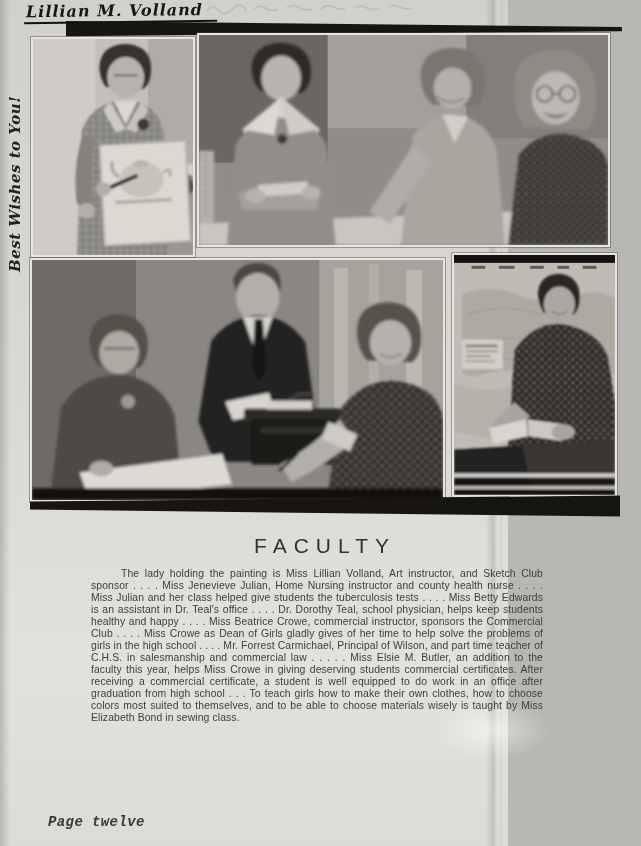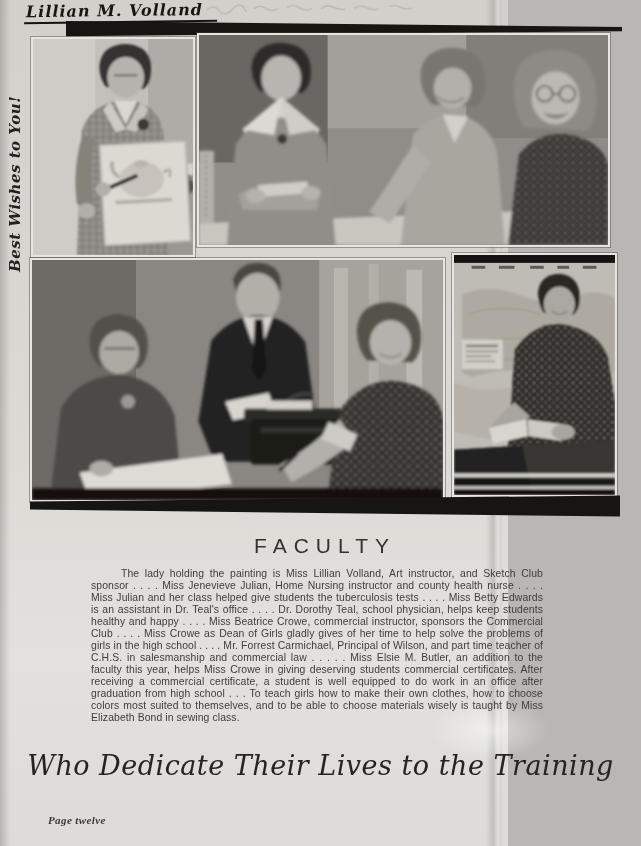--- a/index.html
+++ b/index.html
@@ -40,22 +40,22 @@
   
   .heading{position:absolute;left:0;top:533px;width:641px;text-align:center;
     font-size:21px;font-weight:400;letter-spacing:7px;color:#34322e;text-indent:7px;}
   .body-text{position:absolute;left:91px;top:568px;width:452px;
     font-size:10.4px;line-height:12px;color:#3f3d39;text-align:justify;
     text-indent:30px;letter-spacing:.1px;}
   .script-caption{position:absolute;left:0;top:750px;width:641px;text-align:center;
     font-family:"DejaVu Serif",serif;font-style:italic;font-weight:500;
     font-size:27px;color:#26241f;letter-spacing:.5px;}
   .page-number{position:absolute;left:48px;top:814px;
-    font-family:Liberation Serif, serif;font-style:italic;font-weight:700;
-    font-size:11px;color:#3a3833;letter-spacing:.4px;}
+    font-family:Liberation Mono, monospace;font-style:italic;font-weight:700;
+    font-size:14px;color:#3a3833;letter-spacing:.4px;}
   
   .smudge{position:absolute;border-radius:50%;pointer-events:none;}
   .s1{left:430px;top:700px;width:120px;height:60px;background:radial-gradient(ellipse,rgba(255,255,255,.5),rgba(255,255,255,0) 70%);}
   .s2{left:540px;top:120px;width:70px;height:160px;background:radial-gradient(ellipse,rgba(180,178,174,.25),rgba(180,178,174,0) 70%);}
 </style>
 </head>
 <body>
 
 <div id="page">
 
@@ -276,17 +276,16 @@
       </g>
     </svg>
   </figure>
 
   <div class="bar-bottom"></div>
 
   <h1 class="heading" style="margin:1px">FACULTY</h1>
 
   <p class="body-text" style="margin:0">The lady holding the painting is Miss Lillian Volland, Art instructor, and Sketch Club sponsor . . . . Miss Jenevieve Julian, Home Nursing instructor and county health nurse . . . . Miss Julian and her class helped give students the tuberculosis tests . . . . Miss Betty Edwards is an assistant in Dr. Teal's office . . . . Dr. Dorothy Teal, school physician, helps keep students healthy and happy . . . . Miss Beatrice Crowe, commercial instructor, sponsors the Commercial Club . . . . Miss Crowe as Dean of Girls gladly gives of her time to help solve the problems of girls in the high school . . . . Mr. Forrest Carmichael, Principal of Wilson, and part time teacher of C.H.S. in salesmanship and commercial law . . . . . Miss Elsie M. Butler, an addition to the faculty this year, helps Miss Crowe in giving deserving students commercial certificates. After receiving a commercial certificate, a student is well equipped to do work in an office after graduation from high school . . . To teach girls how to make their own clothes, how to choose colors most suited to themselves, and to be able to choose materials wisely is taught by Miss Elizabeth Bond in sewing class.</p>
 
-  <div class="script-caption">Who Dedicate Their Lives to the Training</div>
 
   <div class="page-number">Page twelve</div>
 
 </div>
 
 </body></html>

